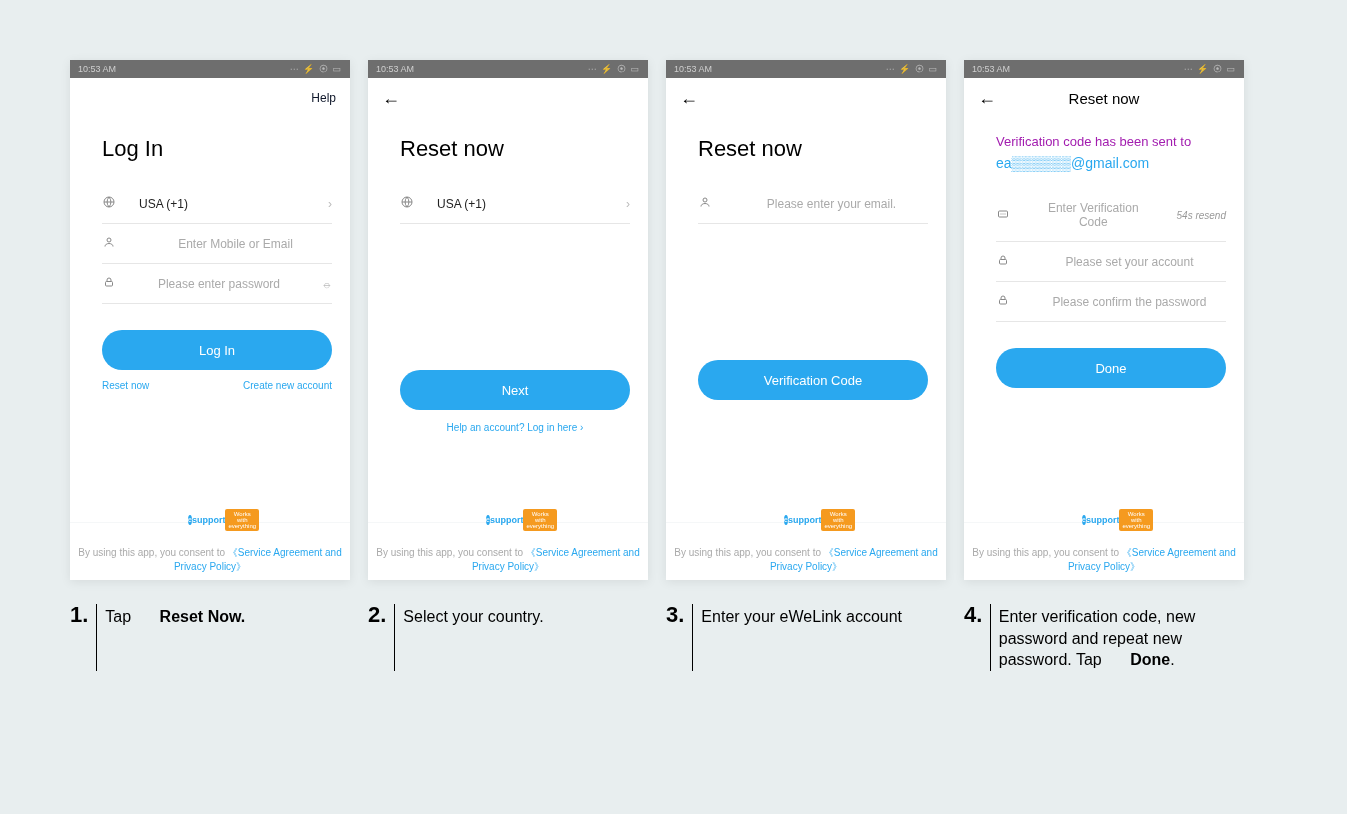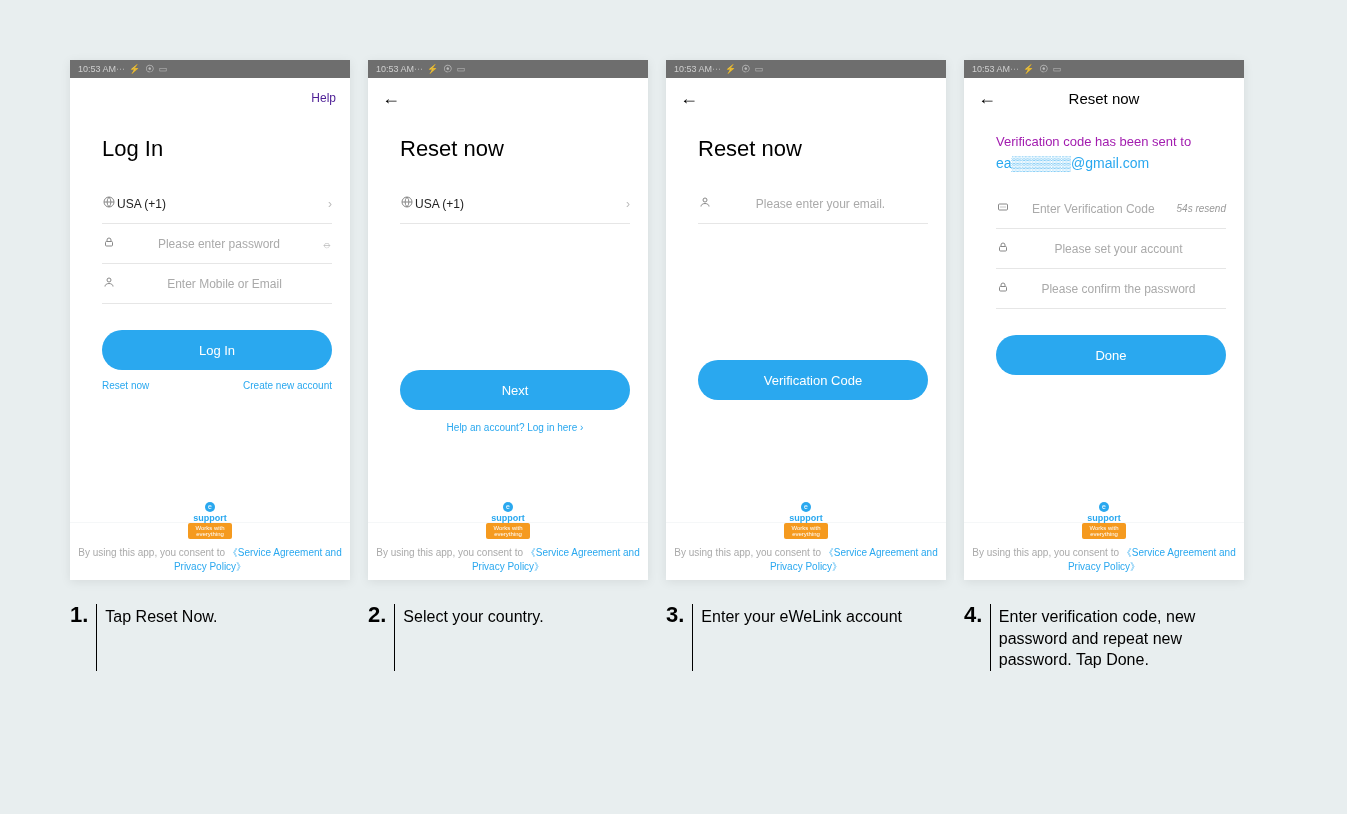--- a/index.html
+++ b/index.html
@@ -25,34 +25,35 @@
     flex-direction: column;
     overflow: hidden;
   }
   .statusbar {
     height: 18px;
     background: #6e6e6e;
     color: #cfcfcf;
     font-size: 9px;
     display: flex;
     align-items: center;
+    justify-content: space-between;
     padding: 0 8px;
   }
   .statusbar .icons { letter-spacing: 1px; opacity:.8; }
   .topbar {
     height: 40px;
     display: flex;
     align-items: center;
     padding: 0 14px;
     position: relative;
   }
   .topbar .help {
     margin-left: auto;
     font-size: 12px;
-    color: #4c1d95;
+    color: #0f172a;
   }
   .topbar .back {
     font-size: 18px;
     cursor: pointer;
   }
   .topbar .title-center {
     position: absolute;
     left:0; right:0;
     text-align:center;
     font-size: 15px;
@@ -69,21 +70,21 @@
     font-weight: 500;
     margin: 12px 0 22px 0;
   }
   .row {
     display: flex;
     align-items: center;
     padding: 12px 0;
     border-bottom: 1px solid #e6e6e6;
     font-size: 12px;
     color: #888;
-    gap: 1px;
+    gap: 23px;
   }
   .row .ico { width:14px; color:#888; flex:none; text-align:center; }
   .row .label { flex:1; color:#222; font-size:12px; }
   .row .placeholder { flex:1; color:#aaa; font-size:12px;text-align:center; }
   .row .chev { color:#bbb; font-size:12px; }
   .btn {
     background: #2aa8ef;
     color:#fff;
     border:none;
     border-radius: 22px;
@@ -118,21 +119,21 @@
   }
   .footer .bgline {
     position:absolute;
     bottom:18px; left:0; right:0;
     height:40px;
     border-top:1px solid #eef2f4;
     opacity:.6;
   }
   .support-badge {
     width:44px; height:36px;
-    display:flex; flex-direction:column; align-items:center;
+    display:flex; flex-direction:row; align-items:center;
     font-size:7px;
     position:relative;
     margin-bottom:8px;
   }
   .support-badge .top { color:#2aa8ef; font-weight:bold; font-size:9px; }
   .support-badge .circle { width:10px;height:10px;border-radius:50%;background:#2aa8ef;color:#fff;font-size:7px;line-height:10px;text-align:center;margin-bottom:1px; }
   .support-badge .tag { background:#f59a1f;color:#fff;font-size:6px;padding:2px 3px;border-radius:2px;line-height:1; text-align:center; }
   .policy {
     font-size:10px;
     color:#aaa;
@@ -175,21 +176,21 @@
     background:#000;
     align-self:stretch;
     min-height:28px;
     margin:0 2px;
   }
   .cap .txt {
     font-size:16px;
     line-height:1.35;
     padding-top:2px;
   }
-  .cap .txt b { font-weight:400; }
+  .cap .txt b { font-weight:700;margin-left:24px; }
 </style>
 </head>
 <body>
 
 <div class="stage">
 
   <div class="phone">
     <div class="statusbar">
       <span>10:53 AM</span>
       <span class="icons">⋯ ⚡ ⦿ ▭</span>
@@ -207,36 +208,36 @@
               <path d="M2 12h20M12 2a15 15 0 010 20M12 2a15 15 0 000 20"></path>
             </svg>
         </span>
         <span class="label">USA (+1)</span>
         <span class="chev">›</span>
       </div>
 
       <div class="row">
         <span class="ico">
           <svg width="12" height="12" viewBox="0 0 24 24" fill="none" stroke="#888" stroke-width="2">
+              <circle cx="12" cy="8" r="4"></circle>
+              <path d="M4 21c0-4 4-6 8-6s8 2 8 6"></path>
+            </svg>
+        </span>
+        <span class="placeholder">Enter Mobile or Email</span>
+      </div>
+
+      <div class="row">
+        <span class="ico">
+          <svg width="12" height="12" viewBox="0 0 24 24" fill="none" stroke="#888" stroke-width="2">
               <rect x="5" y="11" width="14" height="9" rx="2"></rect>
               <path d="M8 11V8a4 4 0 018 0v3"></path>
             </svg>
         </span>
         <span class="placeholder">Please enter password</span>
         <span class="chev">⦵</span>
-      </div>
-
-      <div class="row">
-        <span class="ico">
-          <svg width="12" height="12" viewBox="0 0 24 24" fill="none" stroke="#888" stroke-width="2">
-              <circle cx="12" cy="8" r="4"></circle>
-              <path d="M4 21c0-4 4-6 8-6s8 2 8 6"></path>
-            </svg>
-        </span>
-        <span class="placeholder">Enter Mobile or Email</span>
       </div>
 
       <button class="btn">Log In</button>
       <div class="below-links">
         <span>Reset now</span>
         <span>Create new account</span>
       </div>
 
       <div class="footer">
         <div class="bgline"></div>

